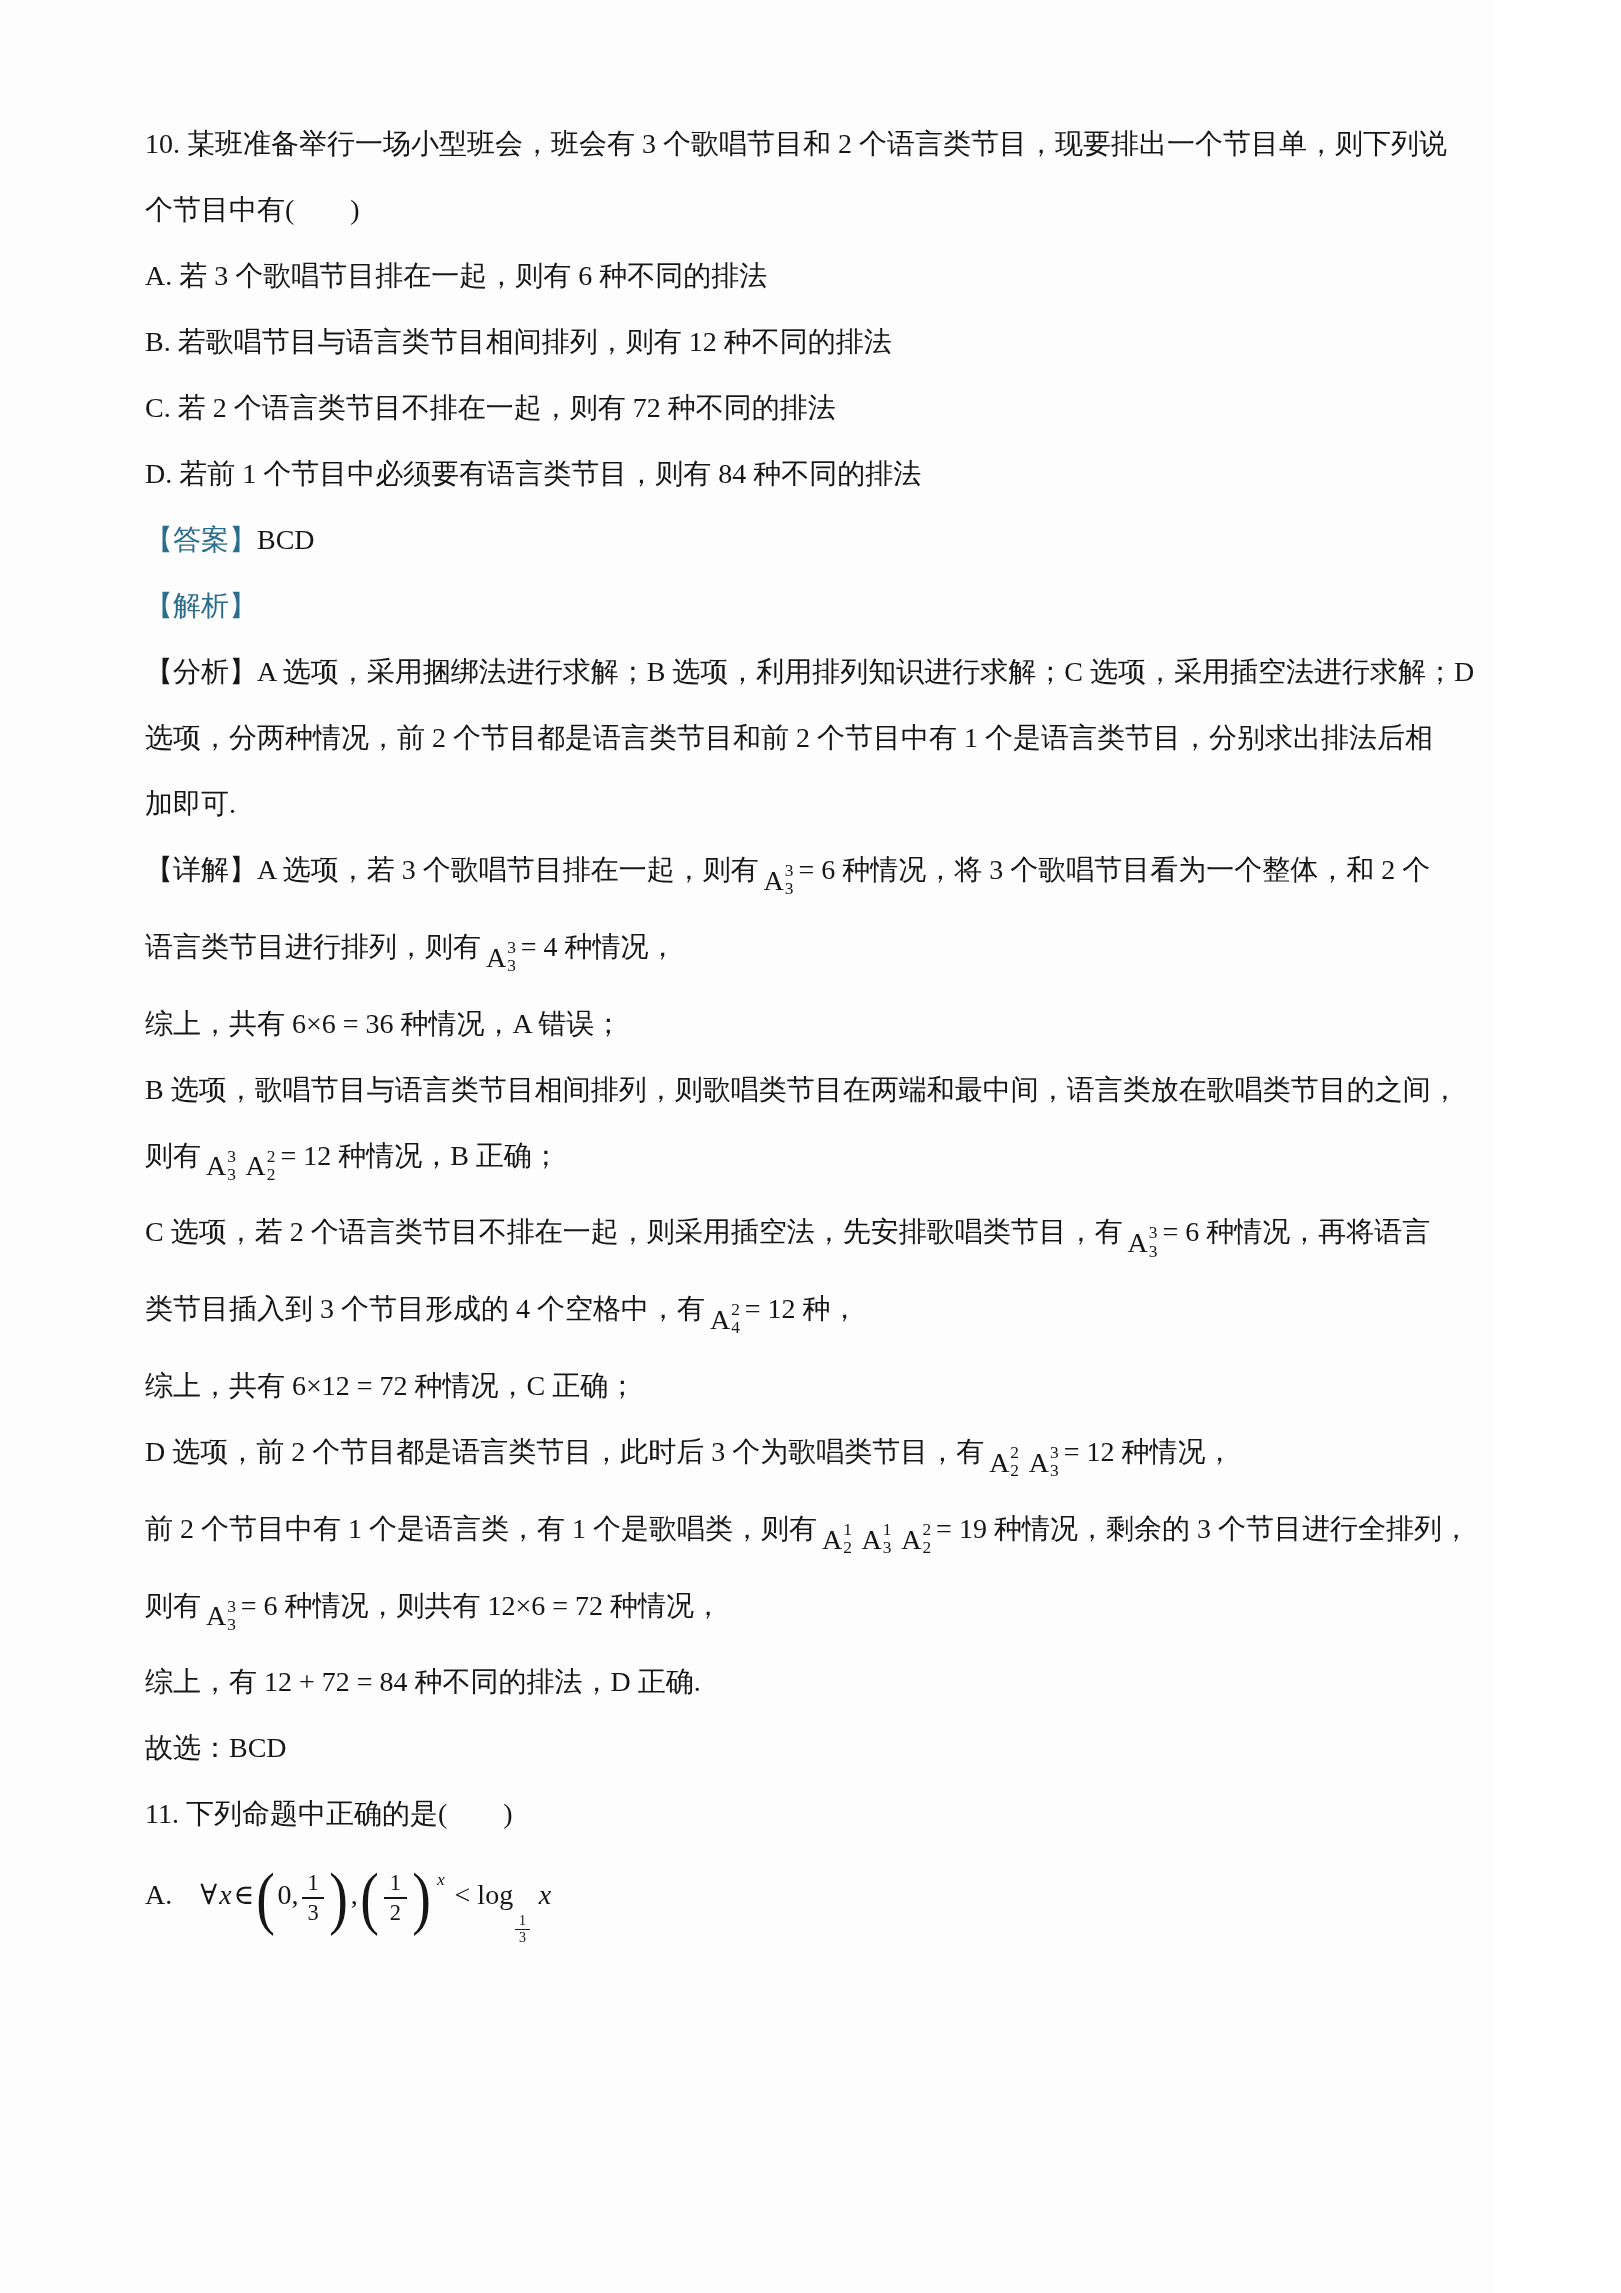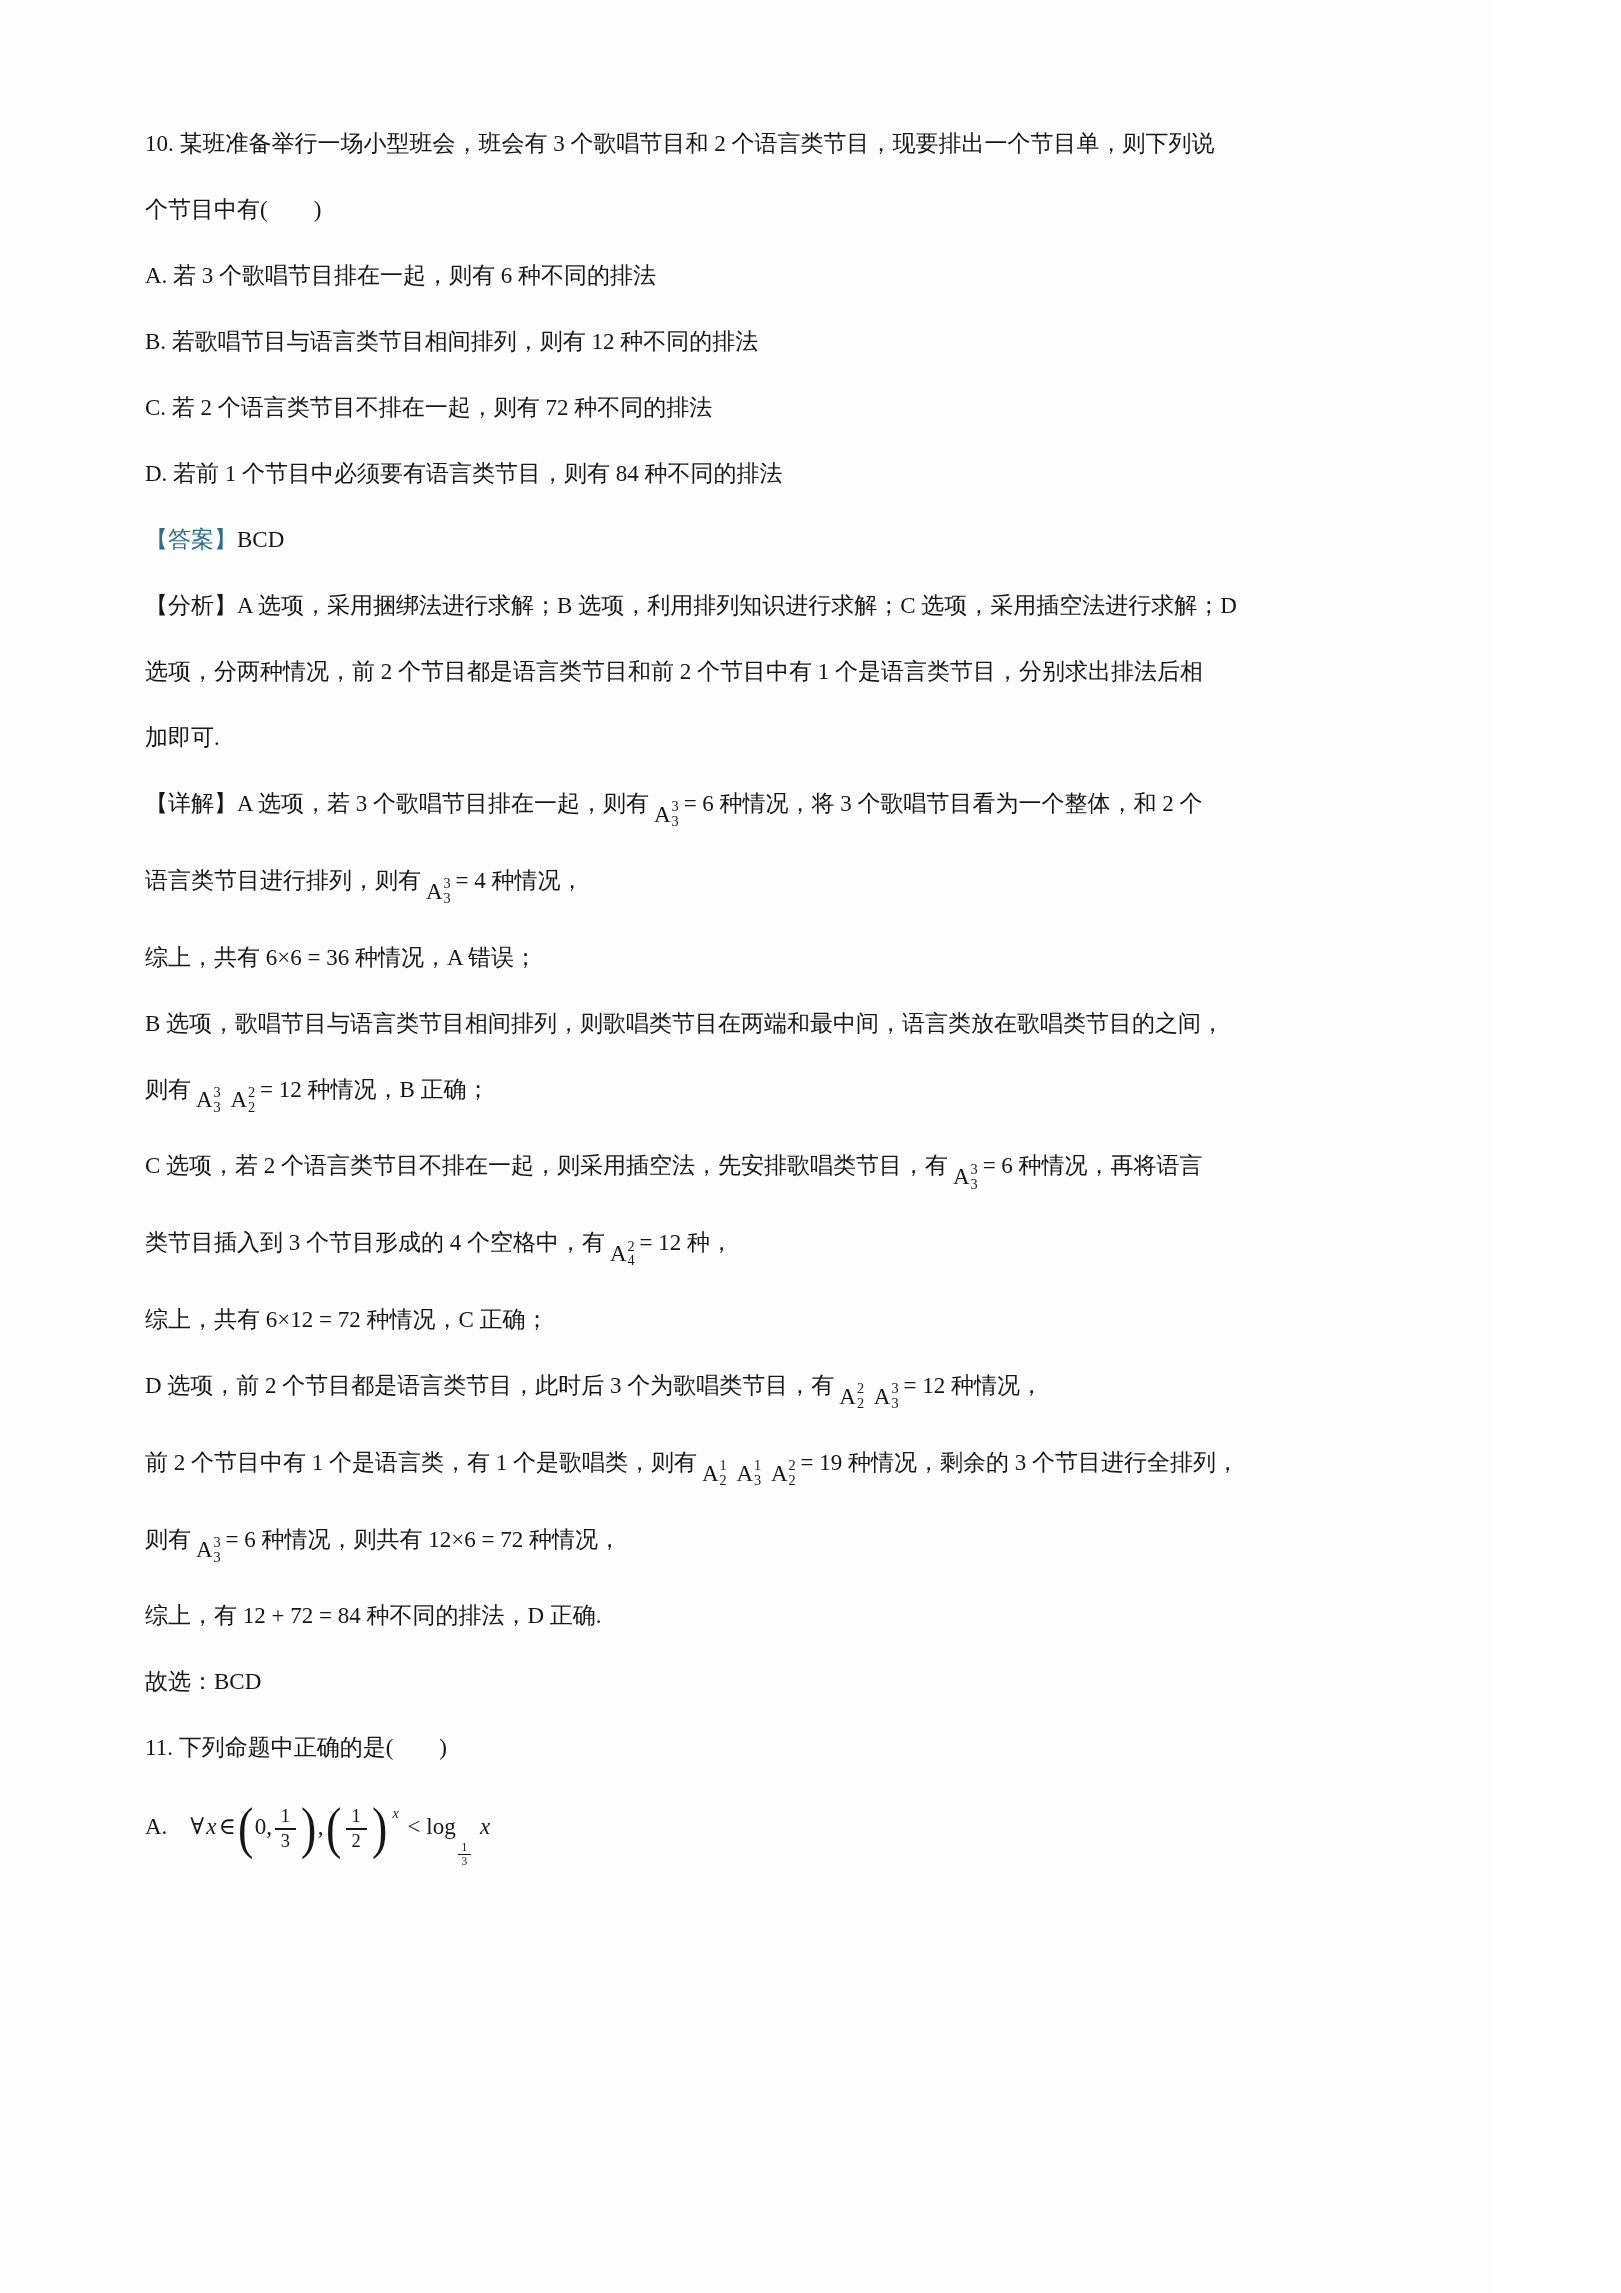--- a/index.html
+++ b/index.html
@@ -5,21 +5,21 @@
   html,body{margin:0;padding:0;}
   body{background:#ffffff;}
   .page{
     position:relative;
     width:1493px;
     height:2294px;
     box-sizing:border-box;
     background:#fdfdfd;
     padding:125px 108px 0 145px;
     font-family:"Liberation Serif","DejaVu Serif",serif;
-    font-size:23px;
+    font-size:28px;
     color:#161616;
     overflow:hidden;
   }
   .line{
     margin:0 0 29px 0;
     line-height:37px;
     white-space:nowrap;
   }
   .marker{ 
     color:#2b6d8c;
@@ -46,20 +46,21 @@
 <body>
 
 <div class="page" style="background: rgb(253, 253, 253); color: rgb(22, 22, 22);">
     <div class="line"><span class="seg-text">10. 某班准备举行一场小型班会，班会有 3 个歌唱节目和 2 个语言类节目，现要排出一个节目单，则下列说</span></div>
     <div class="line"><span class="seg-text">个节目中有(　　)</span></div>
     <div class="line"><span class="seg-text">A. 若 3 个歌唱节目排在一起，则有 6 种不同的排法</span></div>
     <div class="line"><span class="seg-text">B. 若歌唱节目与语言类节目相间排列，则有 12 种不同的排法</span></div>
     <div class="line"><span class="seg-text">C. 若 2 个语言类节目不排在一起，则有 72 种不同的排法</span></div>
     <div class="line"><span class="seg-text">D. 若前 1 个节目中必须要有语言类节目，则有 84 种不同的排法</span></div>
     <div class="line"><span class="marker" style="color: rgb(43, 109, 140);">【答案】</span><span class="seg-text">BCD</span></div>
+    <div class="line"><span class="marker" style="color: rgb(43, 109, 140);">【解析】</span></div>
     <div class="line"><span class="seg-text">【分析】A 选项，采用捆绑法进行求解；B 选项，利用排列知识进行求解；C 选项，采用插空法进行求解；D</span></div>
     <div class="line"><span class="seg-text">选项，分两种情况，前 2 个节目都是语言类节目和前 2 个节目中有 1 个是语言类节目，分别求出排法后相</span></div>
     <div class="line"><span class="seg-text">加即可.</span></div>
     <div class="line"><span class="seg-text">【详解】A 选项，若 3 个歌唱节目排在一起，则有</span><span class="perm">
         <span class="pbase">A</span>
         <span class="pstack">
           <span class="psup">3</span>
           <span class="psub">3</span>
         </span>
       </span><span class="seg-text">= 6 种情况，将 3 个歌唱节目看为一个整体，和 2 个</span></div>

